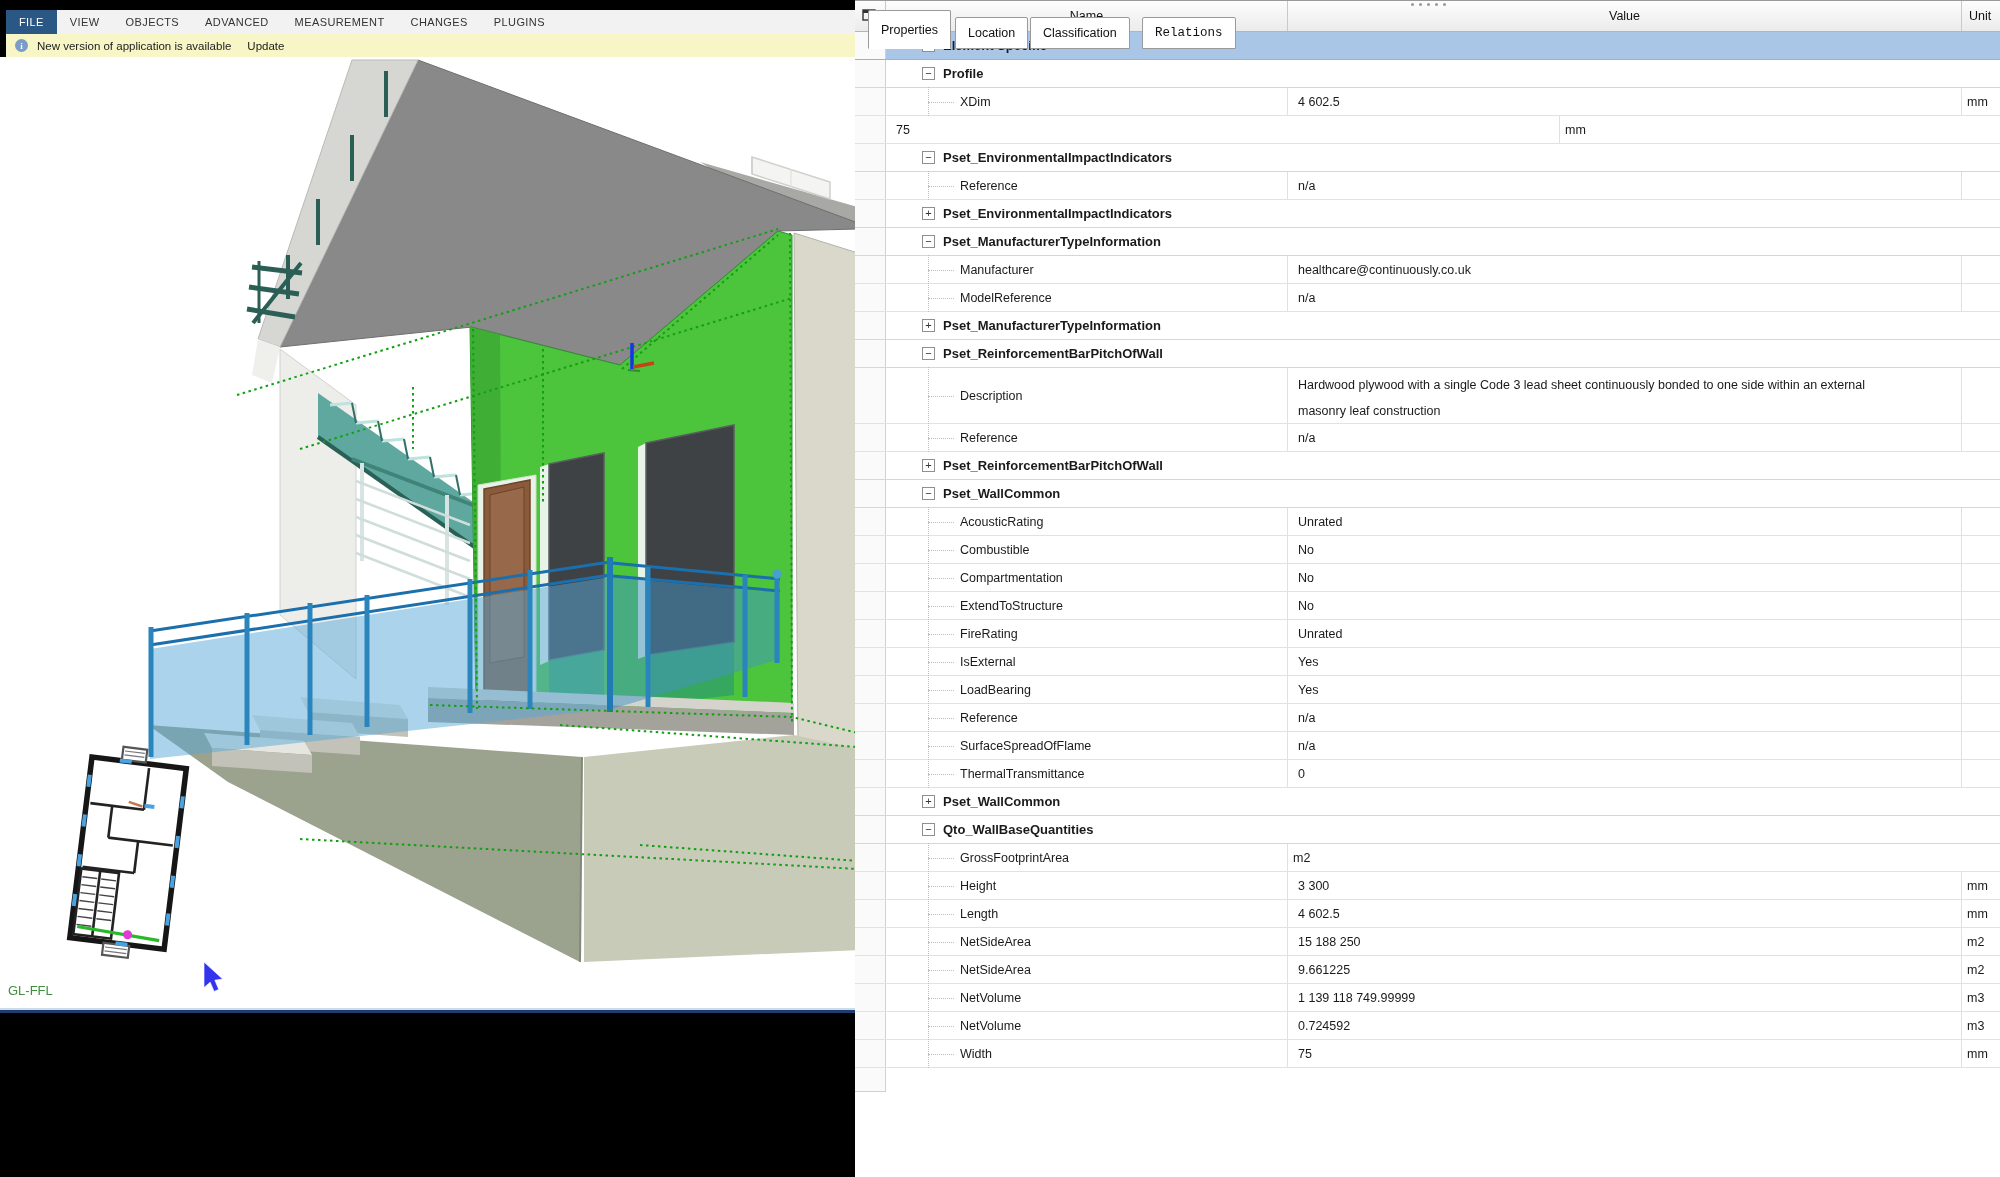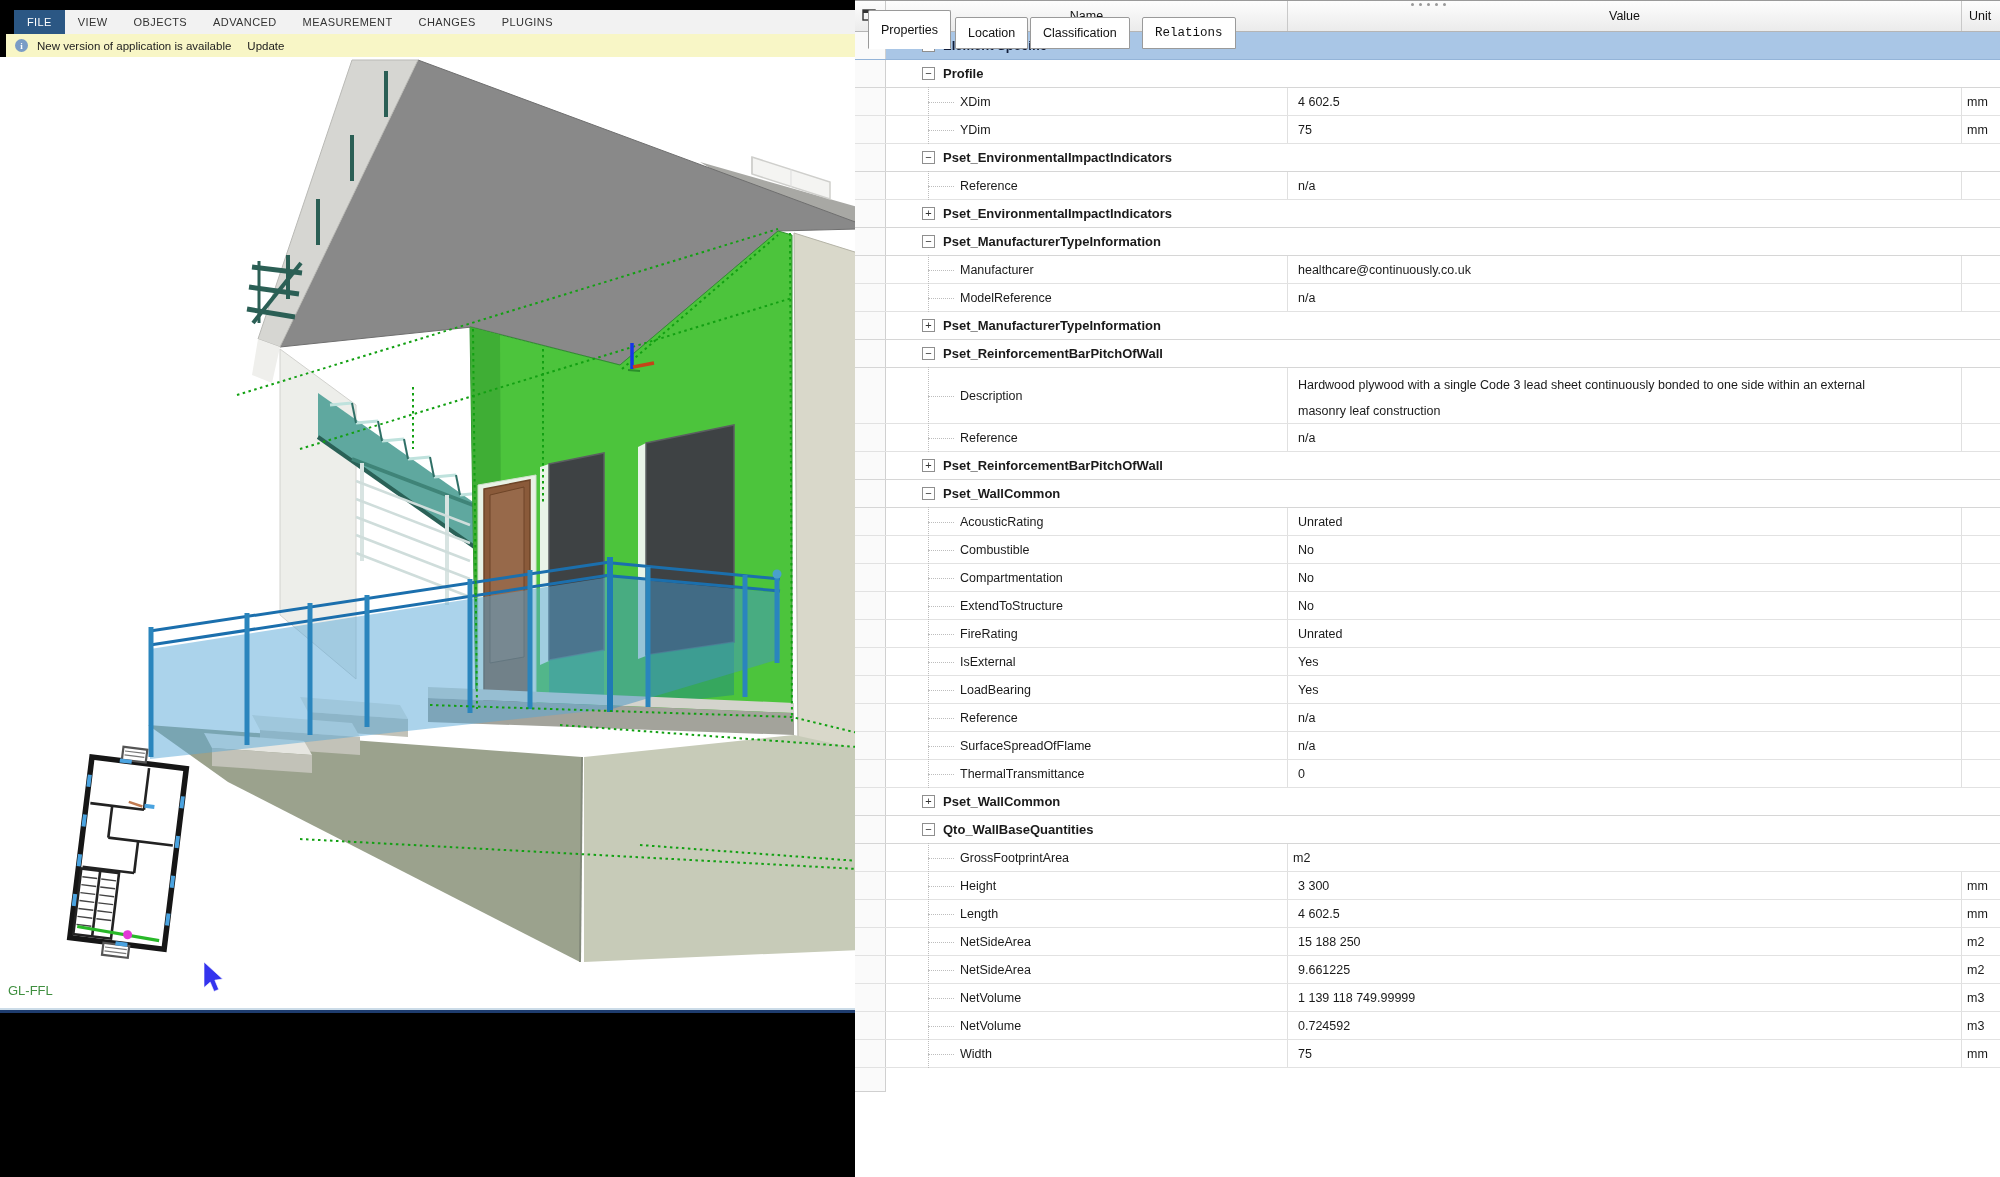--- a/index.html
+++ b/index.html
@@ -2,21 +2,21 @@
 <html><head>
 <meta charset="utf-8">
 <style>
   html,body{margin:0;padding:0;background:#fff}
   #app{width:2000px;height:1177px;display:flex;font-family:"Liberation Sans",sans-serif;overflow:hidden;position:relative}
 
   
   #left{width:855px;flex:none;position:relative;background:#fff}
   #chrome{background:#000}
   #topstrip{height:10px;background:#000}
-  #menubar{height:24px;background:#f2f2f2;margin-left:14px;display:flex;align-items:stretch}
+  #menubar{height:24px;background:#f2f2f2;margin-left:6px;display:flex;align-items:stretch}
   .mi{font-size:11px;color:#333;display:flex;align-items:center;padding:0 13px;letter-spacing:.4px;cursor:default}
   .mi.active{background:#2b5784;color:#fff}
   #notif{height:23px;background:#f8f6c6;margin-left:6px;display:flex;align-items:center;font-size:11.5px;color:#222}
   .info-ic{width:13px;height:13px;border-radius:50%;background:#7a9cc6;color:#fff;font-size:9px;display:flex;align-items:center;justify-content:center;margin:0 9px 0 9px;font-family:"Liberation Serif",serif;font-weight:bold}
   #update{margin-left:16px;color:#1a1a1a}
   #viewport{height:951px;background:#fff;position:relative;border-bottom:2px solid #ccdce8;overflow:hidden}
   #levelLabel{position:absolute;left:8px;top:926px;font-size:13px;color:#3f8f3f}
   #bottomstrip{height:167px;background:#000;border-top:3px solid #1e3c6e;box-sizing:border-box}
 
   
@@ -354,25 +354,20 @@
               <span class="hline"></span>
               <span>XDim</span>
             </div>
             <div class="cell val">
               <span>4 602.5</span>
             </div>
             <div class="cell unit">mm</div>
           </div>
           <div class="row">
             <div class="cell gut"></div>
-            <div class="cell name">
-              <span class="vline"></span>
-              <span class="hline"></span>
-              <span>YDim</span>
-            </div>
             <div class="cell val">
               <span>75</span>
             </div>
             <div class="cell unit">mm</div>
           </div>
           <div class="row grp">
             <div class="cell gut"></div>
             <div class="cell content">
               <span class="box">−</span>
               <span>Pset_EnvironmentalImpactIndicators</span>

